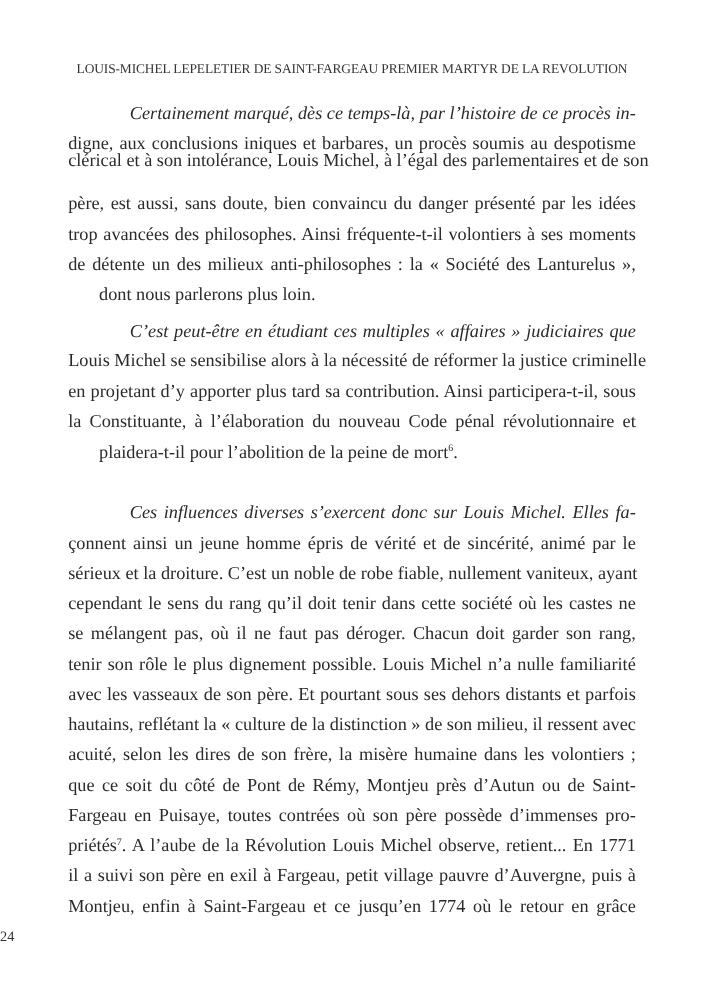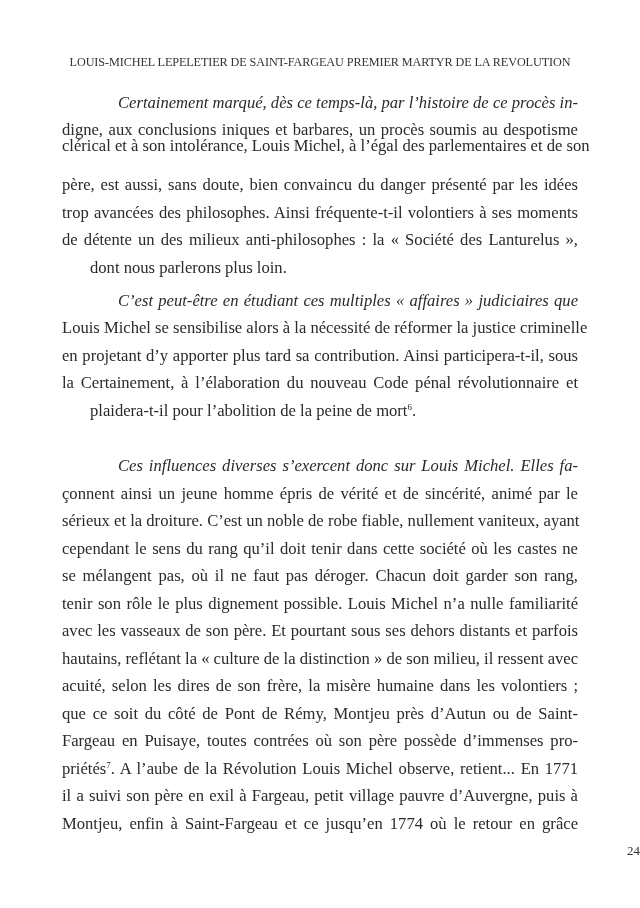--- a/index.html
+++ b/index.html
@@ -16,21 +16,21 @@
     .line {
       position: absolute; left: 62px; width: 516px;
       font-size: 16.6px; line-height: 20px; white-space: nowrap;
       text-align: justify; text-align-last: justify;
     }
     .line.indent { left: 118px; width: 460px; font-style: italic; }
     .line.last { text-align-last: left; margin-left: 28px; }
     sup { font-size: 9px; line-height: 0; vertical-align: 6px; }
     .page-number {
       position: absolute; top: 843px; left: 0; width: 640px;
-      text-align: right; font-size: 13px; color: #333;
+      text-align: left; font-size: 13px; color: #333;
     }
   </style>
 </head>
 <body>
 
 <div class="running-head">LOUIS-MICHEL LEPELETIER DE SAINT-FARGEAU PREMIER MARTYR DE LA REVOLUTION</div>
 
 <div>
   <div class="line indent" style="top:93px">Certainement marqué, dès ce temps-là, par l’histoire de ce procès in-</div>
   <div class="line" style="top:120px">digne, aux conclusions iniques et barbares, un procès soumis au despotisme</div>
@@ -38,21 +38,21 @@
   <div class="line" style="top:175px">père, est aussi, sans doute, bien convaincu du danger présenté par les idées</div>
   <div class="line" style="top:203px">trop avancées des philosophes. Ainsi fréquente-t-il volontiers à ses moments</div>
   <div class="line" style="top:230px">de détente un des milieux anti-philosophes : la « Société des Lanturelus »,</div>
   <div class="line last" style="top:258px">dont nous parlerons plus loin.</div>
 </div>
 
 <div>
   <div class="line indent" style="top:291px">C’est peut-être en étudiant ces multiples « affaires » judiciaires que</div>
   <div class="line" style="top:318px">Louis Michel se sensibilise alors à la nécessité de réformer la justice criminelle</div>
   <div class="line" style="top:346px">en projetant d’y apporter plus tard sa contribution. Ainsi participera-t-il, sous</div>
-  <div class="line" style="top:373px">la Certainement, à l’élaboration du nouveau Code pénal révolutionnaire et</div>
+  <div class="line" style="top:373px">la Constituante, à l’élaboration du nouveau Code pénal révolutionnaire et</div>
   <div class="line last" style="top:401px"><span>plaidera-t-il pour l’abolition de la peine de mort</span><sup>6</sup><span>.</span></div>
 </div>
 
 <div>
   <div class="line indent" style="top:456px">Ces influences diverses s’exercent donc sur Louis Michel. Elles fa-</div>
   <div class="line" style="top:484px">çonnent ainsi un jeune homme épris de vérité et de sincérité, animé par le</div>
   <div class="line" style="top:511px">sérieux et la droiture. C’est un noble de robe fiable, nullement vaniteux, ayant</div>
   <div class="line" style="top:539px">cependant le sens du rang qu’il doit tenir dans cette société où les castes ne</div>
   <div class="line" style="top:566px">se mélangent pas, où il ne faut pas déroger. Chacun doit garder son rang,</div>
   <div class="line" style="top:594px">tenir son rôle le plus dignement possible. Louis Michel n’a nulle familiarité</div>

